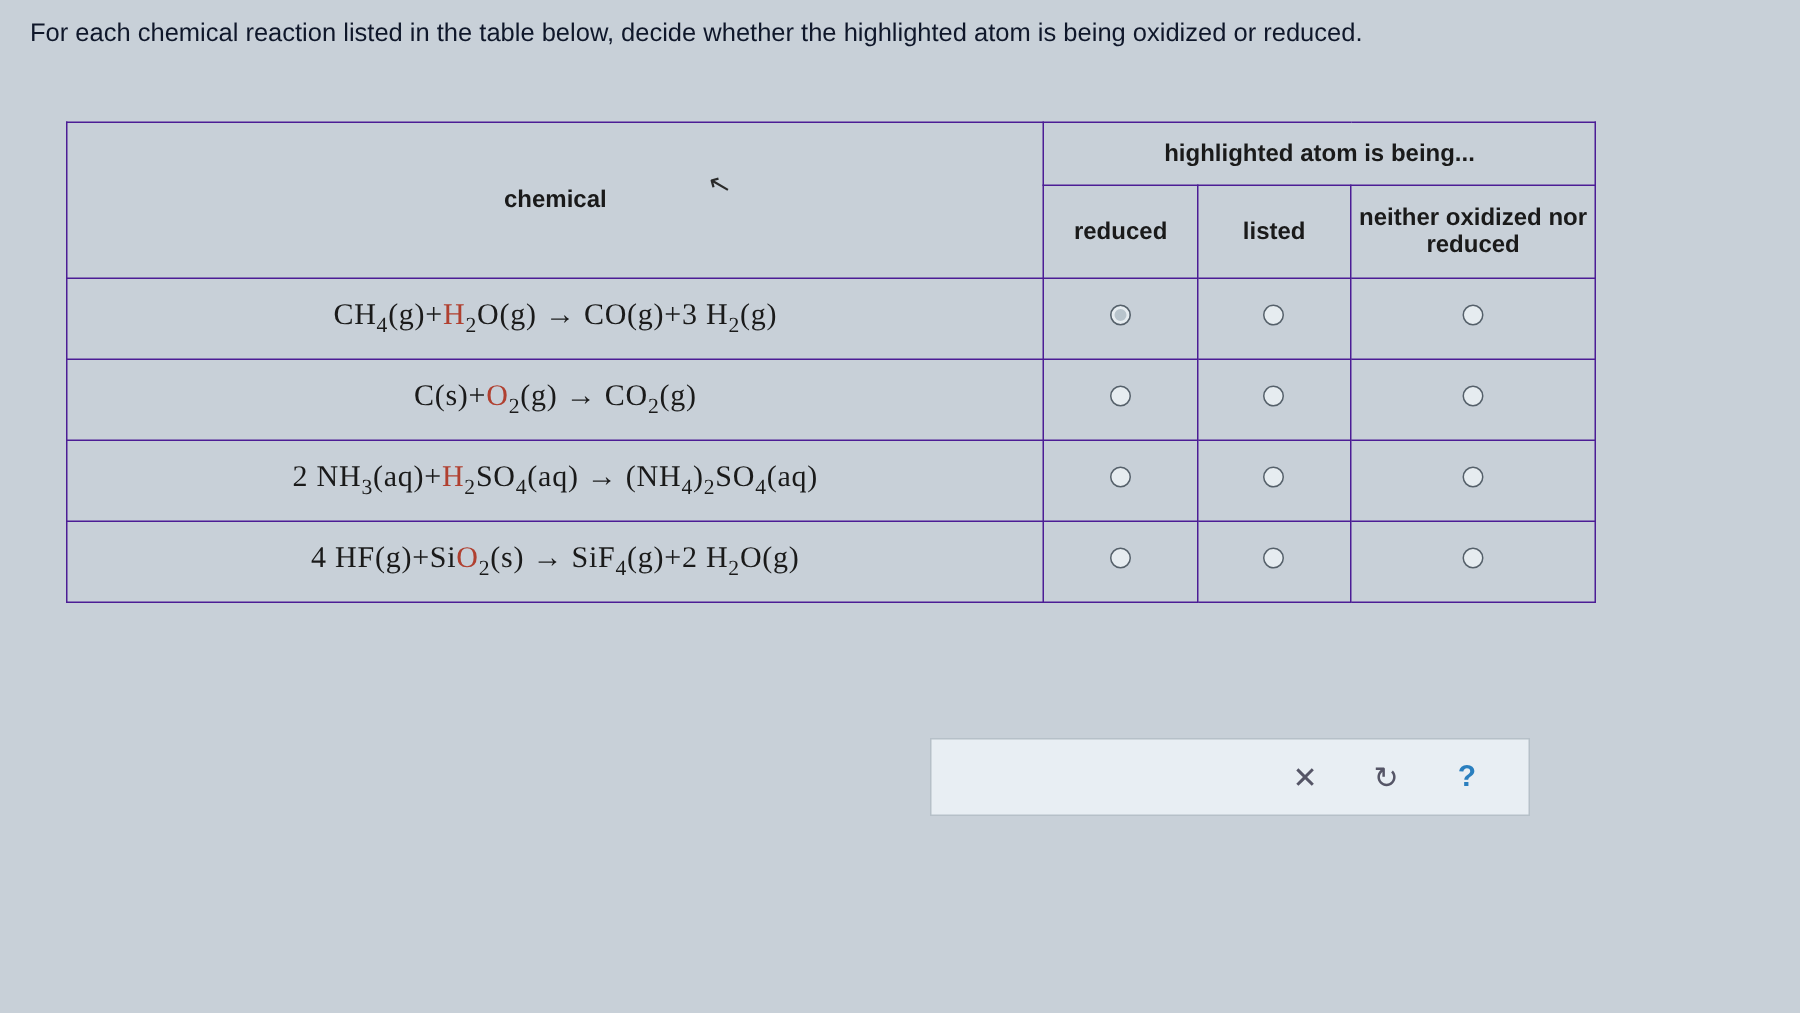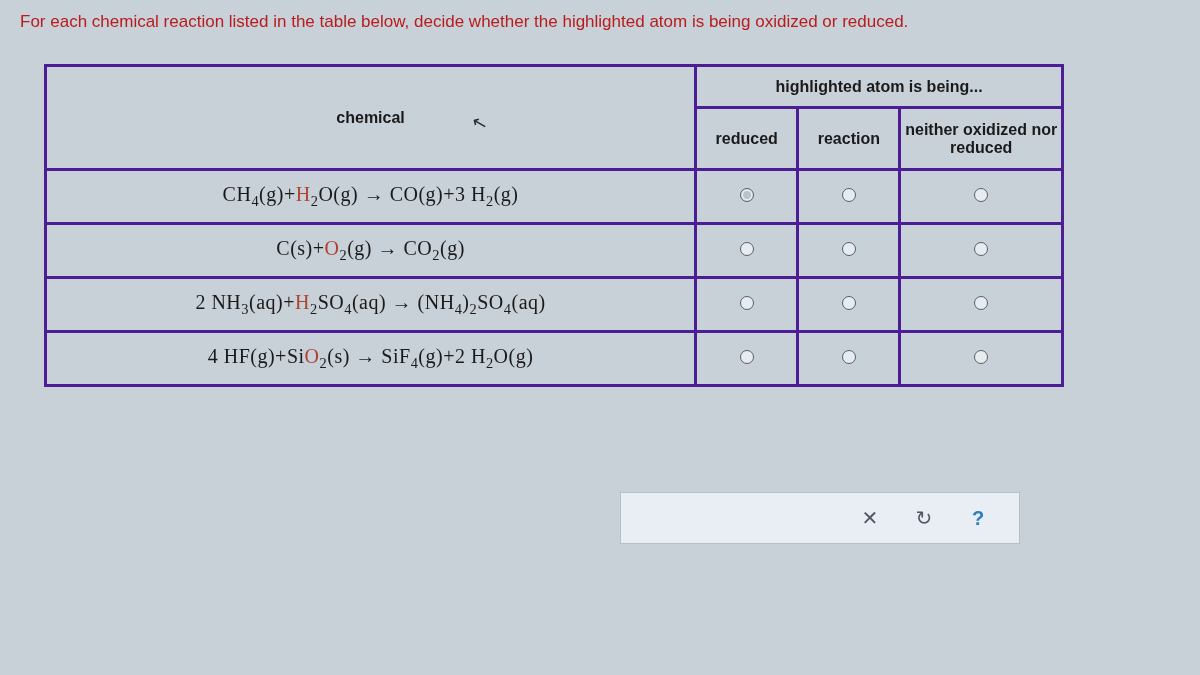--- a/index.html
+++ b/index.html
@@ -6,34 +6,34 @@
     body {
       width: 1200px;
       height: 675px;
       background: #c8d0d8;
       font-family: Arial, sans-serif;
       padding: 12px 20px;
       position: relative;
     }
     .prompt {
       font-size: 17px;
-      color: #b91c1c;
-      margin-bottom: 32px;
+      color: #0f172a;
+      margin-bottom: 49px;
     }
     .table-wrap {
       margin-left: 24px;
       width: 1020px;
     }
     table {
       border-collapse: collapse;
       width: 100%;
       background: #c8d0d8;
     }
     th, td {
-      border: 3px solid #4c1d95;
+      border: 1px solid #4c1d95;
       text-align: center;
       vertical-align: middle;
       font-size: 16px;
       color: #1a1a1a;
       font-weight: normal;
     }
     th { font-weight: bold; }
     .col-reaction { width: 560px; }
     .col-opt { width: 88px; }
     .col-neither { width: 140px; }
@@ -105,21 +105,21 @@
 
 <div class="table-wrap">
   <table>
     <thead>
       <tr class="header-row1">
         <th rowspan="2" class="col-reaction reaction-header">chemical</th>
         <th colspan="3">highlighted atom is being...</th>
       </tr>
       <tr class="header-row2">
         <th class="col-opt">reduced</th>
-        <th class="col-opt">reaction</th>
+        <th class="col-opt">listed</th>
         <th class="col-neither">neither oxidized nor reduced</th>
       </tr>
     </thead>
     <tbody>
       <tr>
         <td><span class="equation">CH<sub>4</sub>(g)+<span class="hl">H</span><sub>2</sub>O(g) → CO(g)+3 H<sub>2</sub>(g)</span></td>
         <td><span class="radio sel"></span></td>
         <td><span class="radio"></span></td>
         <td><span class="radio"></span></td>
       </tr>

